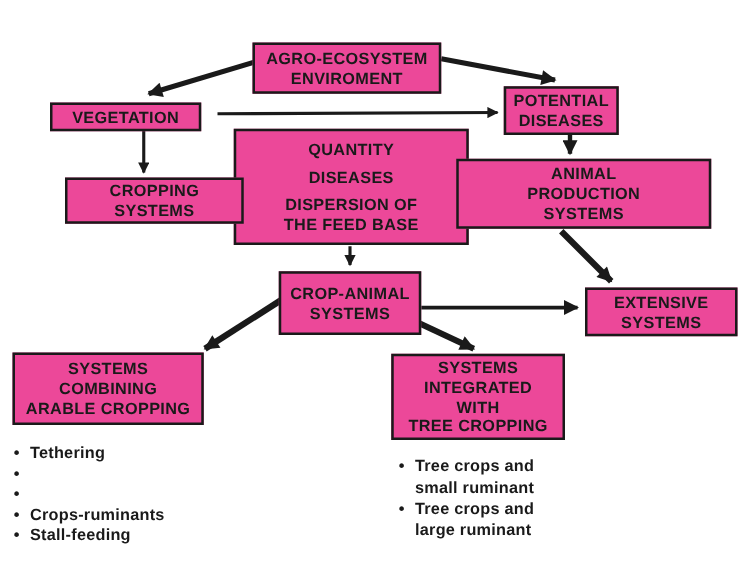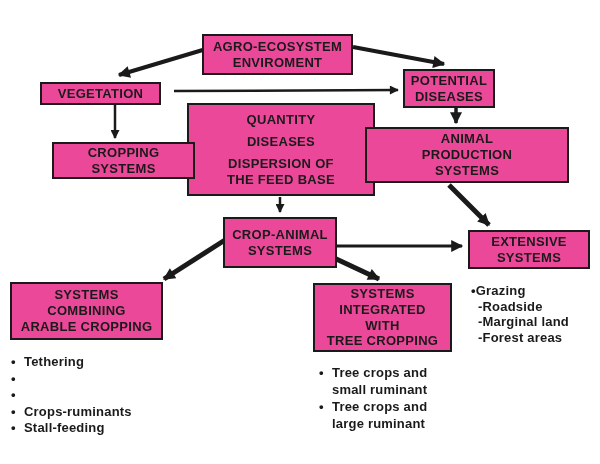--- a/index.html
+++ b/index.html
@@ -139,26 +139,20 @@
 ARABLE CROPPING</span>
   </div>
 
   <div class="box" style="left:313px; top:283px; width:139px; height:69px;">
     <span class="box-label">SYSTEMS
 INTEGRATED
 WITH
 TREE CROPPING</span>
   </div>
 
-  <div class="list" id="grazing-list" style="left:471px; top:283px; width:120px;">
-    <div>•Grazing</div>
-    <div class="sub">-Roadside</div>
-    <div class="sub">-Marginal land</div>
-    <div class="sub">-Forest areas</div>
-  </div>
 
   <div class="list" id="arable-list" style="left:11px; top:354px; width:235px;">
     <div class="li">
       <span class="marker">•</span>
       <span class="li-text">Tethering</span>
     </div>
     <div class="li">
       <span class="marker">•</span>
     </div>
     <div class="li">

